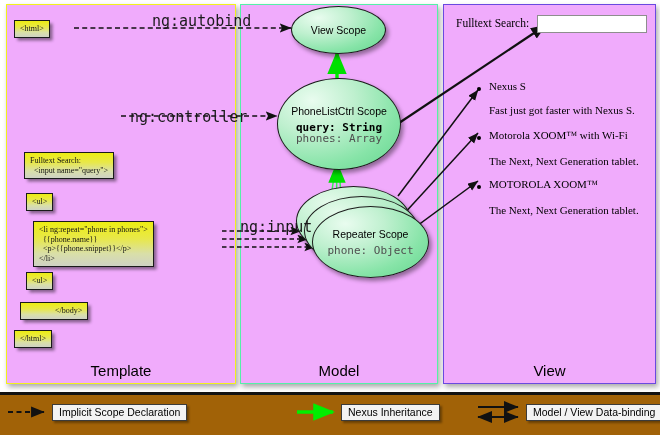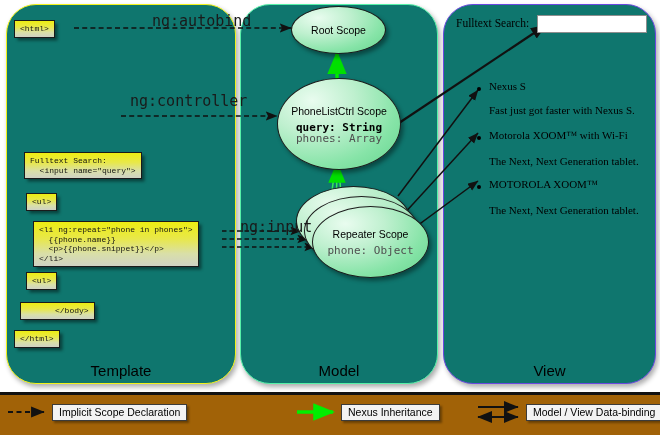--- a/index.html
+++ b/index.html
@@ -5,35 +5,35 @@
   html,body{margin:0;padding:0;background:#ffffff;}
   body{width:660px;height:435px;overflow:hidden;
        font-family:"Liberation Sans", sans-serif;}
 
   #stage{position:relative;width:660px;height:435px;background:#fff;}
 
   
   #wires{position:absolute;left:0;top:0;width:660px;height:435px;pointer-events:none;z-index:5;}
 
   
-  .col{position:absolute;top:4px;height:378px;background:#0f766e;
-       box-shadow:2px 3px 5px rgba(0,0,0,.33);border-radius:30px;}
+  .col{position:absolute;top:4px;height:378px;background:#f0abfc;
+       box-shadow:2px 3px 5px rgba(0,0,0,.33);}
   #col-template{left:6px;width:228px;border:1.5px solid #f2f21a;}
   #col-model{left:240px;width:196px;border:1.5px solid #55f0a8;}
   #col-view{left:443px;width:211px;border:1.5px solid #6a49e0;}
 
   .col-label{position:absolute;bottom:4px;left:0;width:100%;text-align:center;
              font-size:15px;color:#000;font-family:"Liberation Sans",sans-serif;}
 
   
   .code-box{position:absolute;z-index:6;
      border:1.6px solid #1a1a1a;
      background:linear-gradient(to bottom,#eded12 0%,#e8e84a 38%,#d9dfa8 72%,#cfd2c4 100%);
      box-shadow:2.5px 2.5px 3px rgba(0,0,0,.45);
-     font-family:Liberation Mono, monospace;
+     font-family:Liberation Serif, serif;
      font-size:8px;line-height:9.6px;color:#141414;
      padding:3px 5px;white-space:pre;}
 
   
   .scope{position:absolute;z-index:6;border-radius:50%;
      border:1.6px solid #1c1c1c;
      background:radial-gradient(ellipse at 28% 24%,#e9fcef 0%,#bff0cf 34%,#87e4a8 68%,#63d48d 100%);
      box-shadow:2.5px 3px 4px rgba(0,0,0,.4);
      display:flex;flex-direction:column;align-items:center;justify-content:center;
      text-align:center;color:#000;}
@@ -149,25 +149,25 @@
   &lt;p&gt;{{phone.snippet}}&lt;/p&gt;
 &lt;/li&gt;</div>
 
   <div class="code-box" style="left:26px;top:272px;">&lt;ul&gt;</div>
 
   <div class="code-box" style="left:20px;top:302px;padding-left:34px;">&lt;/body&gt;</div>
 
   <div class="code-box" style="left:14px;top:330px;">&lt;/html&gt;</div>
 
   <div class="edge-label" style="left:152px;top:12px;">ng:autobind</div>
-  <div class="edge-label" style="left:130px;top:92px;">ng:controller</div>
+  <div class="edge-label" style="left:130px;top:108px;">ng:controller</div>
   <div class="edge-label" style="left:240px;top:218px;">ng:input</div>
 
   <div class="scope" style="left:291px;top:6px;width:93px;height:46px;">
-    <div class="title">Root
+    <div class="title">View
 Scope</div>
   </div>
 
   <div class="scope" style="left:277px;top:78px;width:122px;height:90px;">
     <div class="title">PhoneListCtrl
 Scope</div>
     <div class="props">
       <div class="k">query: String</div>
       <div class="d">phones: Array</div>
     </div>

